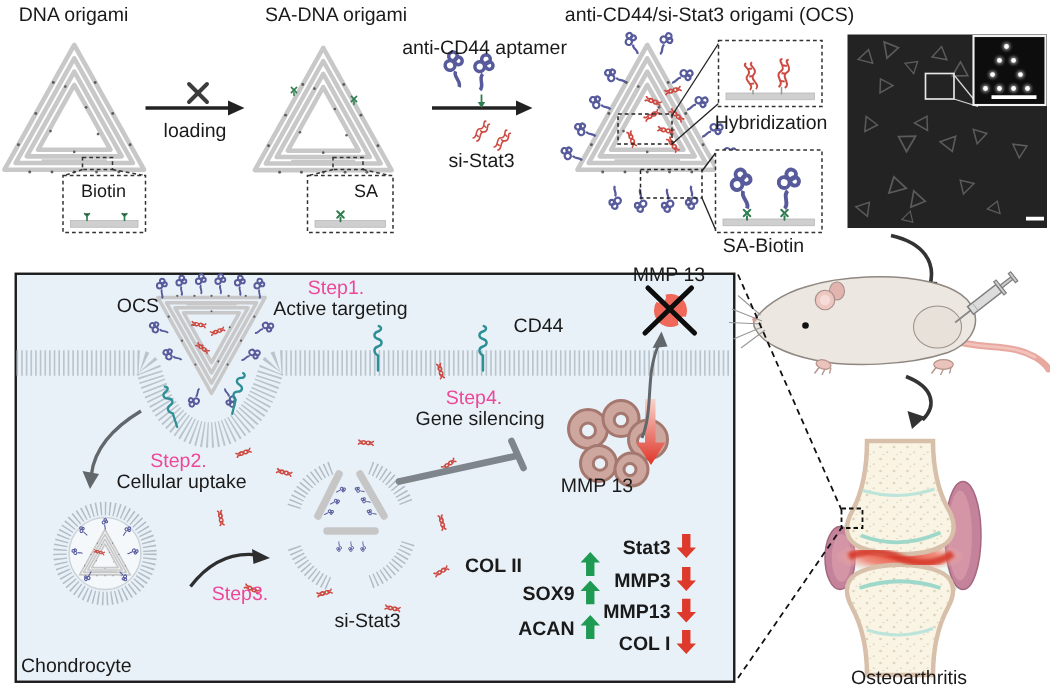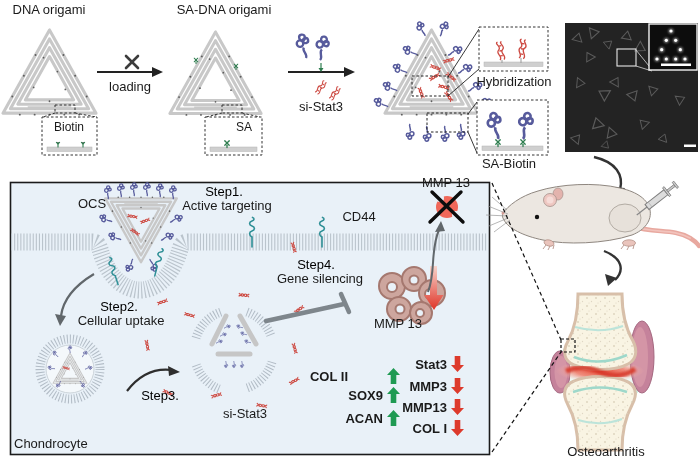--- a/index.html
+++ b/index.html
@@ -3,21 +3,21 @@
 <meta charset="utf-8">
 <style>
   html,body{margin:0;padding:0;background:#fff;}
   .stage{position:relative;width:700px;height:462px;background:#ffffff;overflow:hidden;
          font-family:"Liberation Sans",sans-serif;}
   .stage svg{position:absolute;left:0;top:0;pointer-events:none;}
   .lbl{position:absolute;font-size:13px;line-height:1.05;color:#1a1a1a;white-space:nowrap;
        transform:translateX(-50%);text-align:center;}
   .lbl.left{transform:none;text-align:left;}
   .lbl.sm{font-size:12px;}
-  .lbl.red{color:#000000;}
+  .lbl.red{color:#ec4899;}
   .gene-row{position:absolute;display:flex;align-items:center;gap:4px;font-size:13px;
             font-weight:bold;color:#1a1a1a;white-space:nowrap;}
   .gene-row svg{position:static;}
 </style>
 </head>
 <body>
 
 <div class="stage">
 
 <svg width="700" height="462" viewBox="0 0 700 462">
@@ -472,22 +472,24 @@
 
   <g stroke="#111" stroke-width="1.2" fill="none">
     <rect x="561" y="339" width="14" height="13" stroke-dasharray="3 2"></rect>
     <line x1="492" y1="183" x2="561" y2="340" stroke-dasharray="4 3"></line>
     <line x1="492" y1="452" x2="561" y2="352" stroke-dasharray="4 3"></line>
   </g>
 </svg>
 
 <div class="lbl" style="left:49px;top:3px;">DNA origami</div>
 <div class="lbl" style="left:224px;top:3px;">SA-DNA origami</div>
+<div class="lbl" style="left:473px;top:3px;">anti-CD44/si-Stat3 origami (OCS)</div>
 
 <div class="lbl" style="left:130px;top:80px;">loading</div>
+<div class="lbl" style="left:323px;top:25px;">anti-CD44 aptamer</div>
 <div class="lbl" style="left:321px;top:100px;">si-Stat3</div>
 
 <div class="lbl sm" style="left:69px;top:121px;text-align:right;">Biotin</div>
 <div class="lbl sm" style="left:244px;top:121px;">SA</div>
 <div class="lbl" style="left:514px;top:75px;">Hybridization</div>
 <div class="lbl" style="left:509px;top:157px;">SA-Biotin</div>
 
 <div class="lbl" style="left:92px;top:197px;">OCS</div>
 <div class="lbl red" style="left:224px;top:185px;">Step1.</div>
 <div class="lbl" style="left:227px;top:199px;">Active targeting</div>

